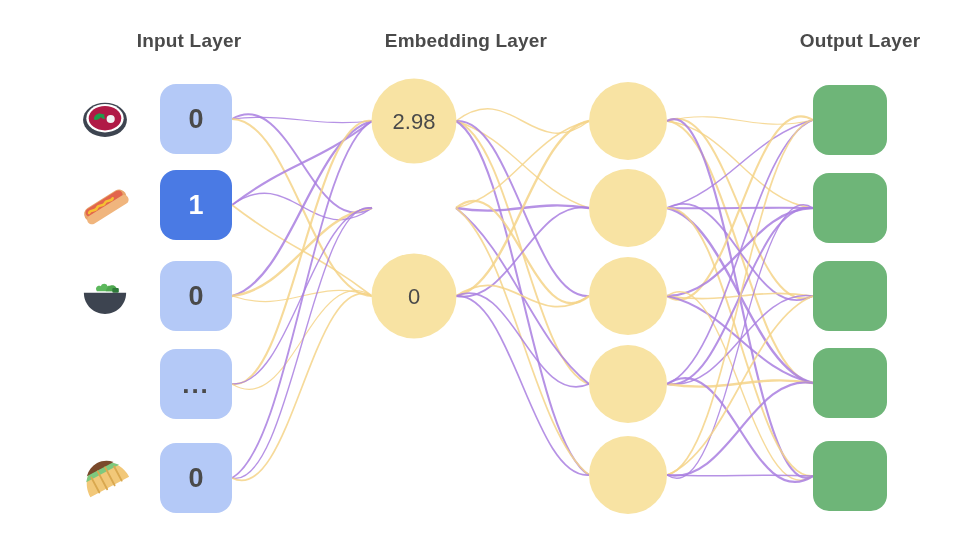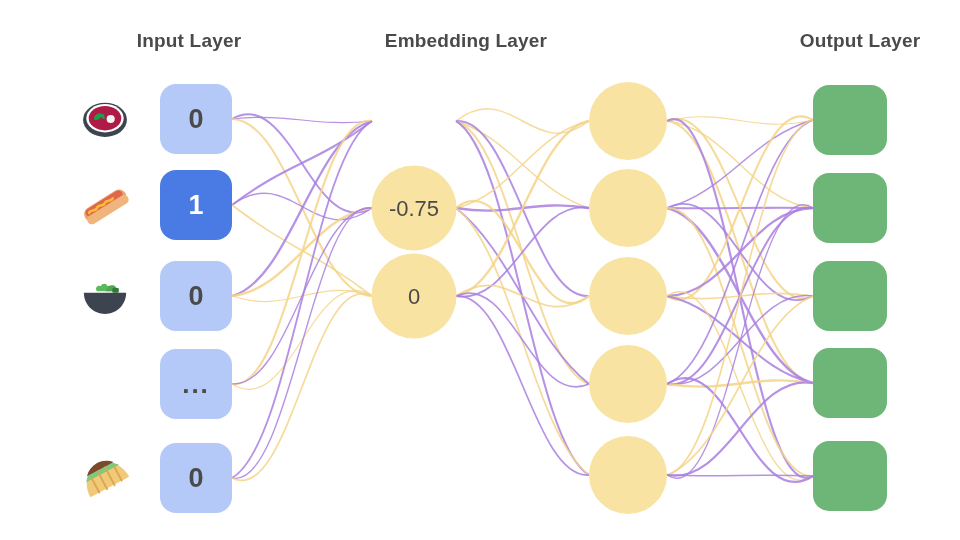--- a/index.html
+++ b/index.html
@@ -206,21 +206,21 @@
         <svg viewBox="0 0 64 64" width="54" height="54">
       <g transform="rotate(-28 32 32)">
         <path d="M6 44c0-18 12-30 26-30s26 12 26 30z" fill="#f2c879"></path>
         <path d="M10 26c6-8 14-12 22-12s16 4 22 12z" fill="#7ec97e"></path>
         <path d="M14 20c5-5 11-8 18-8s13 3 18 8z" fill="#7a4a2b"></path>
         <path d="M18 44V24M28 45V21M38 45V21M48 44V25" stroke="#d9a84f" stroke-width="2.2" stroke-linecap="round"></path>
       </g>
     </svg>
       </div>
       <div class="input-cell off" style="left: 196px; top: 478px;">0</div>
-      <div class="embed-node" style="left: 414px; top: 208px;">-0.75</div>
+      <div class="embed-node" style="left: 414px; top: 121px;">2.98</div>
       <div class="embed-node" style="left: 414px; top: 296px;">0</div>
       <div class="hidden-node" style="left: 628px; top: 121px;"></div>
       <div class="hidden-node" style="left: 628px; top: 208px;"></div>
       <div class="hidden-node" style="left: 628px; top: 296px;"></div>
       <div class="hidden-node" style="left: 628px; top: 384px;"></div>
       <div class="hidden-node" style="left: 628px; top: 475px;"></div>
       <div class="output-cell" style="left: 850px; top: 120px;"></div>
       <div class="output-cell" style="left: 850px; top: 208px;"></div>
       <div class="output-cell" style="left: 850px; top: 296px;"></div>
       <div class="output-cell" style="left: 850px; top: 383px;"></div>

